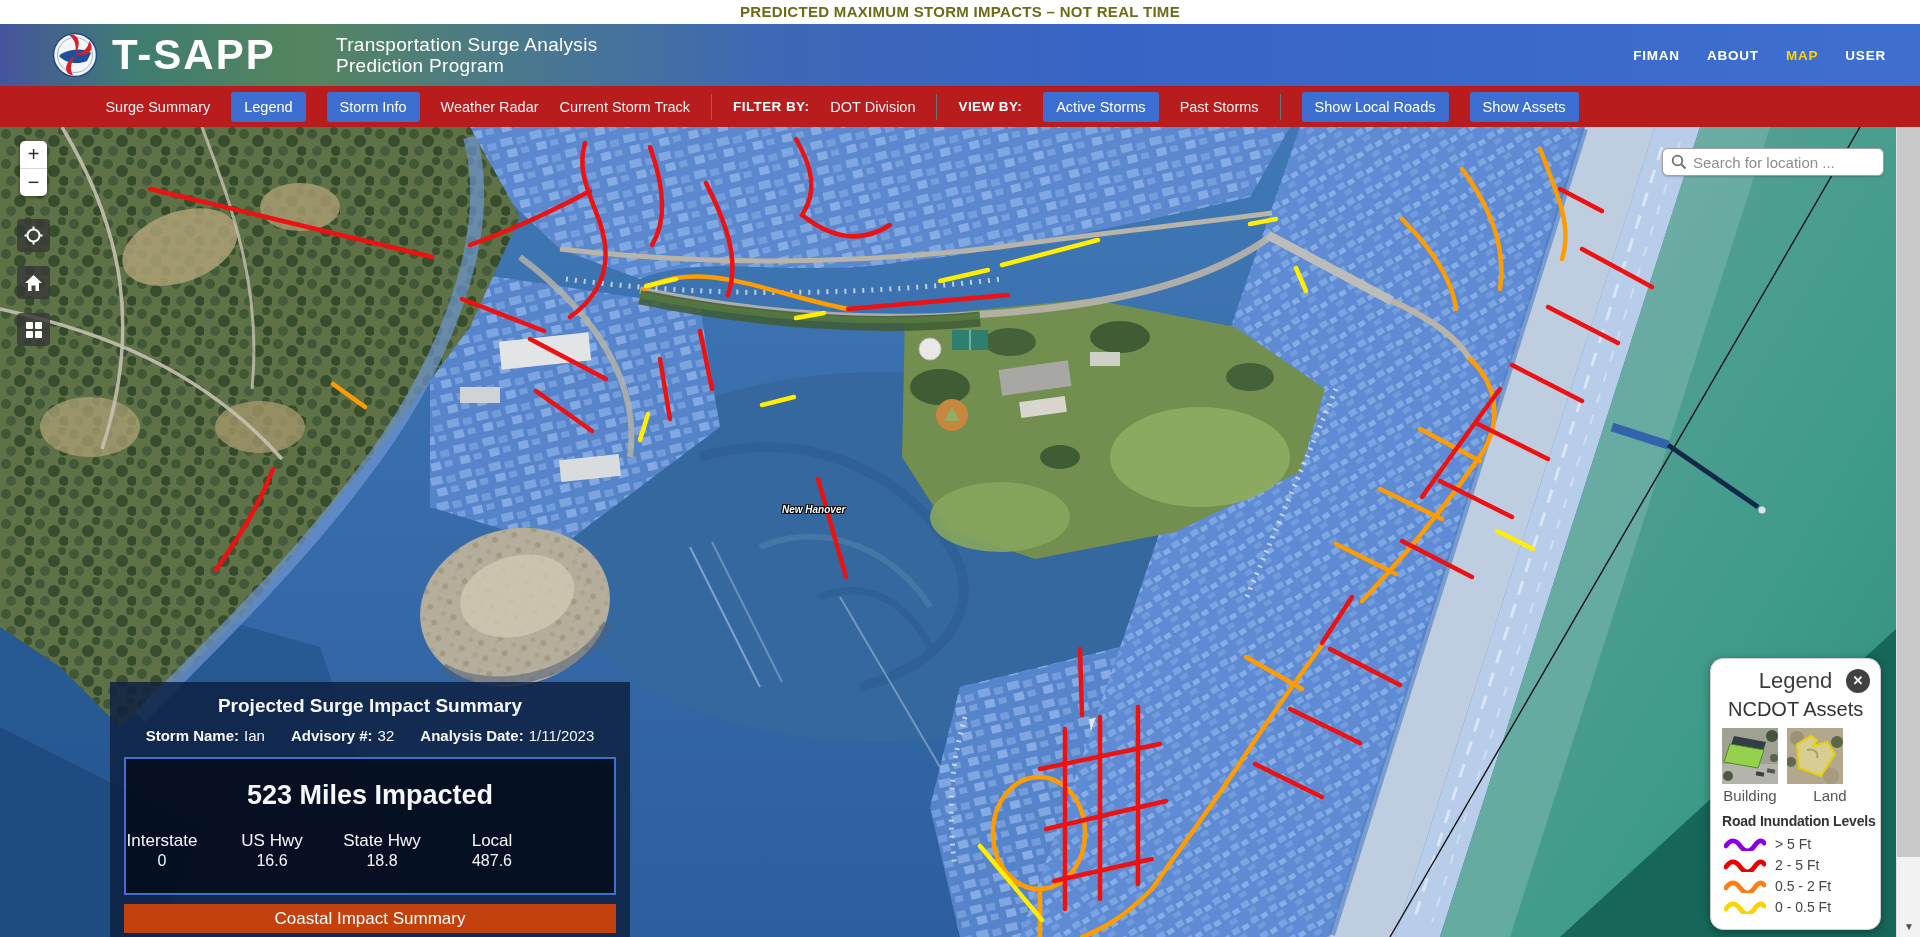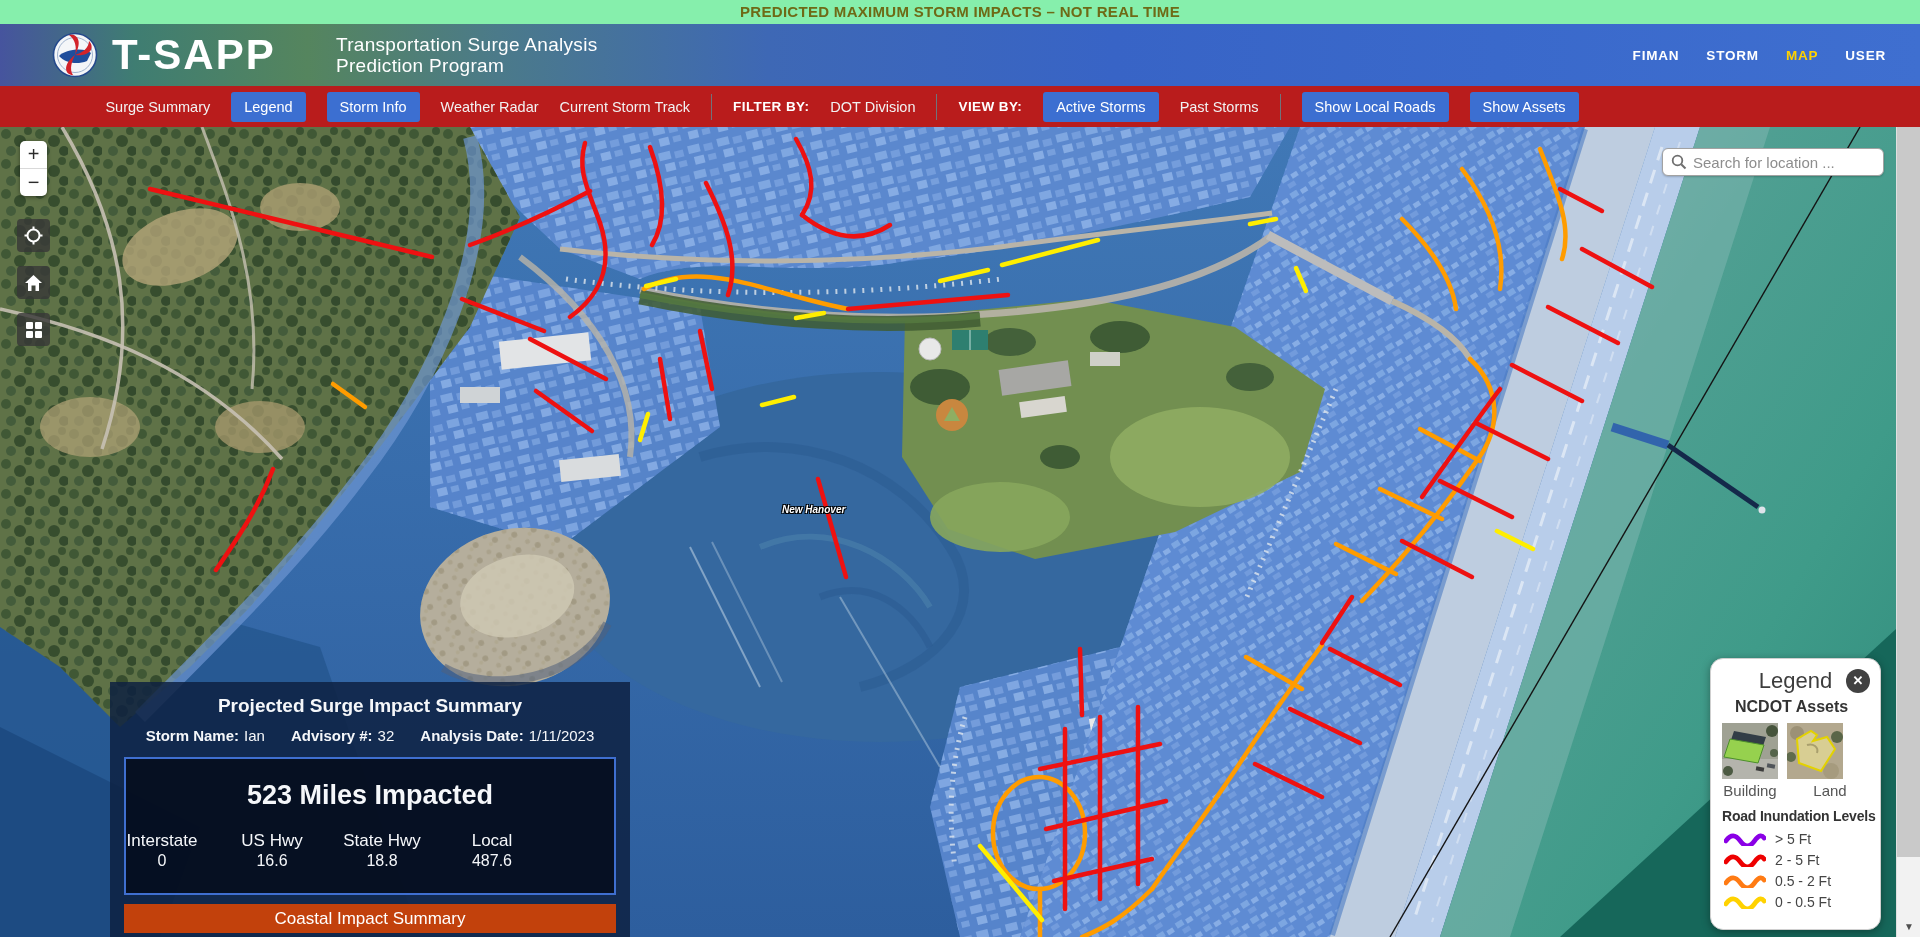--- a/index.html
+++ b/index.html
@@ -2,21 +2,21 @@
 <html><head>
 <meta charset="utf-8">
 <style>
   * { margin:0; padding:0; box-sizing:border-box; }
   html,body { width:1920px; height:937px; overflow:hidden; background:#000; }
   body { font-family:"Liberation Sans", sans-serif; }
   #app { position:relative; width:1920px; height:937px; overflow:hidden; }
 
   
   .banner { position:absolute; left:0; top:0; width:1920px; height:24px;
-    background:#86efac; color:#6e6a16; font-size:15px; font-weight:bold;
+    background:#ffffff; color:#6e6a16; font-size:15px; font-weight:bold;
     text-align:center; line-height:24px; letter-spacing:.3px; }
 
   
   .header { position:absolute; left:0; top:24px; width:1920px; height:62px;
     background:linear-gradient(90deg,#46549e 0%,#3f7d72 7%,#55855e 16%,#4b7a8a 26%,#3e68b5 40%,#3864c6 58%,#3a69cb 78%,#3f6fd0 100%); }
   .logo { position:absolute; left:52px; top:8px; width:46px; height:46px; }
   .app-name { position:absolute; left:112px; top:1px; color:#fff; font-size:42px;
     font-weight:bold; letter-spacing:2px; line-height:60px; }
   .subtitle { position:absolute; left:336px; top:10px; color:#fff; font-size:19px;
     font-weight:normal; line-height:21px; letter-spacing:.3px; }
@@ -78,21 +78,21 @@
     text-align:center; line-height:29px; font-size:17px; cursor:pointer; }
 
   
   .legend { position:absolute; left:1710px; top:531px; width:171px; height:272px;
     background:#fff; border:1px solid #cfcfcf; border-radius:13px;
     box-shadow:0 2px 8px rgba(0,0,0,.35); color:#333; }
   .lg-title { margin-top:9px; text-align:center; font-size:22px; color:#3d3d3d; }
   .lg-close { position:absolute; right:10px; top:10px; width:24px; height:24px; border-radius:50%;
     background:#414141; color:#fff; font-size:13px; font-weight:bold; text-align:center;
     line-height:24px; cursor:pointer; }
-  .lg-assets { margin:4px 0 7px 24px; font-size:16px; font-weight:bold; }
+  .lg-assets { margin:4px 0 7px 17px; font-size:20px; font-weight:normal; }
   .lg-thumbs { display:flex; gap:9px; margin-left:11px; }
   .lg-thumb { width:56px; height:56px; overflow:hidden; }
   .lg-thumb-labels { display:flex; gap:24px; margin-left:11px; margin-top:3px; }
   .lg-thumb-labels div { width:56px; text-align:center; font-size:15px; color:#565656; }
   .lg-road { margin:9px 0 4px 11px; font-size:14px; font-weight:bold; letter-spacing:-.2px; }
   .lg-row { display:flex; align-items:center; margin-left:13px; height:21px; }
   .lg-row svg { width:42px; height:15px; }
   .lg-row span { margin-left:9px; font-size:14px; color:#454545; }
 
   
@@ -120,21 +120,21 @@
         <path d="M23,23 C10,33 13,43 21,43 C17,37 20,29 23,23 Z"></path>
       </g>
     </svg>
     <div class="app-name">T-SAPP</div>
     <div class="subtitle">
       <div>Transportation Surge Analysis</div>
       <div>Prediction Program</div>
     </div>
     <div class="hnav">
       <span>FIMAN</span>
-      <span>STORM</span>
+      <span>ABOUT</span>
       <span class="active">MAP</span>
       <span>USER</span>
     </div>
   </div>
 
   <div class="toolbar">
     <div class="inner">
       <span class="tlink">Surge Summary</span>
       <span class="tbtn">Legend</span>
       <span class="tbtn">Storm Info</span>

